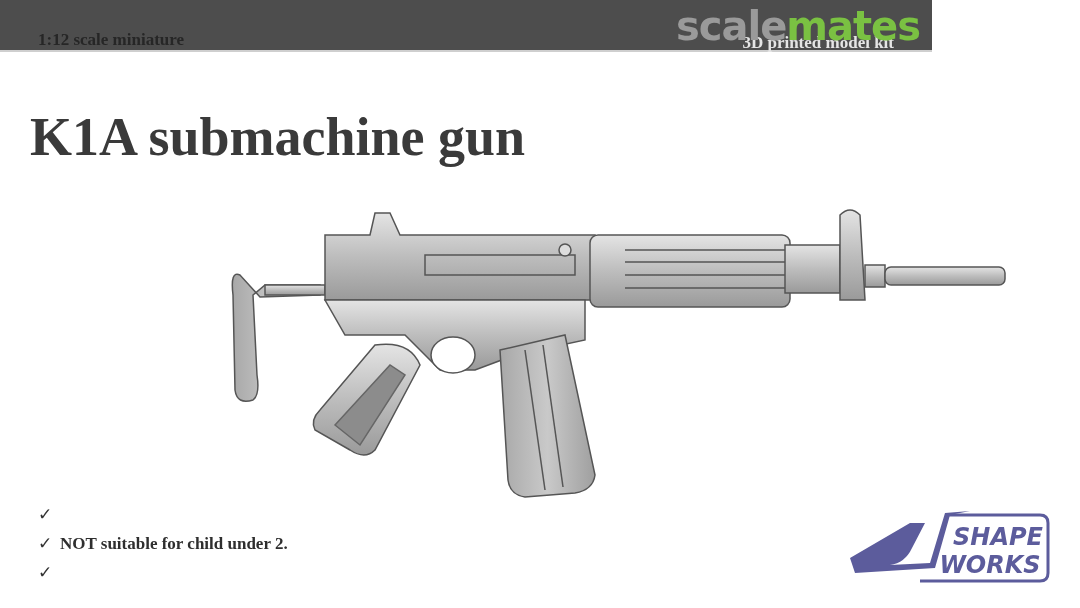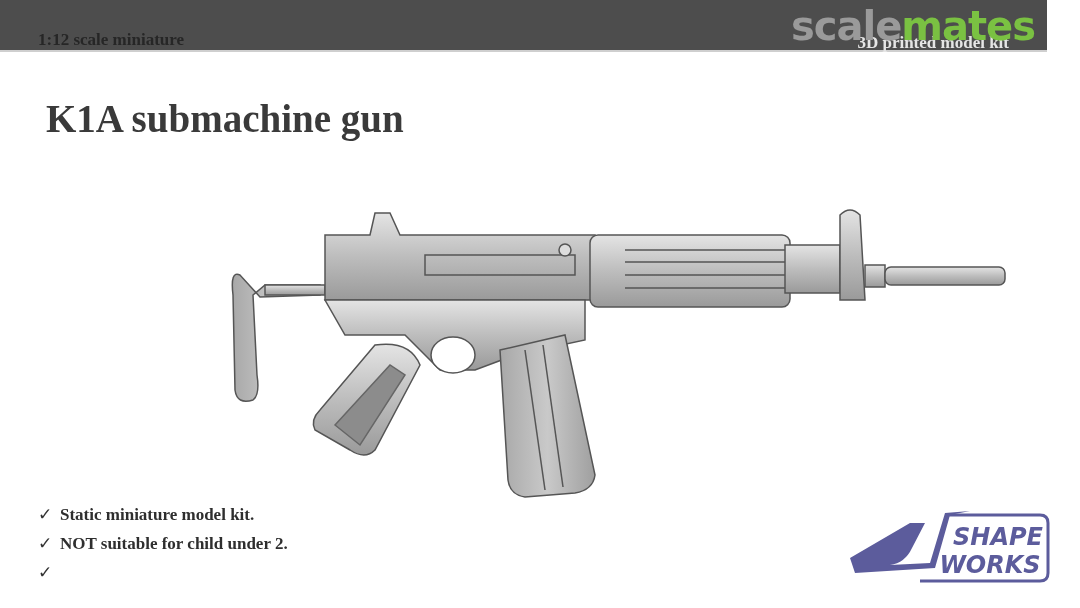--- a/index.html
+++ b/index.html
@@ -1,23 +1,23 @@
 <!DOCTYPE html>
 <html><head>
   <meta charset="utf-8">
   <style>
     html, body { margin: 0; padding: 0; }
     body { width: 1080px; height: 608px; position: relative; overflow: hidden; background: #ffffff; font-family: "Liberation Serif", serif; }
-    .topbar { position: absolute; left: 0; top: 0; width: 1047px; height: 50px; background: #4d4d4d; border-bottom: 2px solid #cfcfcf; }
+    .topbar { position: absolute; left: 0; top: 0; width: 932px; height: 50px; background: #4d4d4d; border-bottom: 2px solid #cfcfcf; }
     .scale-label { position: absolute; left: 38px; top: 30px; font-size: 17px; font-weight: bold; color: #262626; font-family: "Liberation Serif", serif; }
     .brand { position: absolute; right: 12px; top: 2px; font-family: "DejaVu Sans", sans-serif; font-weight: bold; font-size: 40px; letter-spacing: -1px; line-height: 48px; }
     .brand .scale { color: #9a9a9a; text-align: center; }
     .brand .mates { color: #7ac142; }
     .kit-label { position: absolute; right: 38px; top: 33px; font-size: 17px; font-weight: bold; color: #e5e5e5; font-family: "Liberation Serif", serif; }
-    .title { position: absolute; left: 46px; top: 70px; font-size: 39px; font-weight: bold; color: #3a3a3a; font-family: "Liberation Serif", serif; letter-spacing: 0px; }
+    .title { position: absolute; left: 30px; top: 70px; font-size: 54px; font-weight: bold; color: #3a3a3a; font-family: "Liberation Serif", serif; letter-spacing: 0px; }
     .gun { position: absolute; left: 225px; top: 205px; width: 790px; height: 295px; }
     .features { position: absolute; left: 38px; top: 500px; list-style: none; margin: 0; padding: 0; }
     .features li { font-size: 17px; font-weight: bold; color: #2e2e2e; line-height: 29px; display: flex; align-items: center; }
     .features .check { width: 22px; font-weight: normal; color: #333; }
     .logo { position: absolute; left: 850px; top: 503px; width: 200px; height: 85px; }
   </style>
 </head>
 <body>
 
 <div class="topbar">
@@ -71,21 +71,20 @@
 
     <path d="M275 145 L340 130 L370 270 Q368 285 350 288 L300 292 Q285 290 283 275 Z" fill="url(#metal2)"></path>
     <line x1="300" y1="145" x2="320" y2="285"></line>
     <line x1="318" y1="140" x2="338" y2="282"></line>
   </g>
 </svg>
 
 <ul class="features">
   <li>
       <span class="check">✓</span>
-      <span>Static miniature model kit.</span>
     </li>
   <li>
       <span class="check">✓</span>
       <span>NOT suitable for child under 2.</span>
     </li>
   <li>
       <span class="check">✓</span>
     </li>
 </ul>
 

